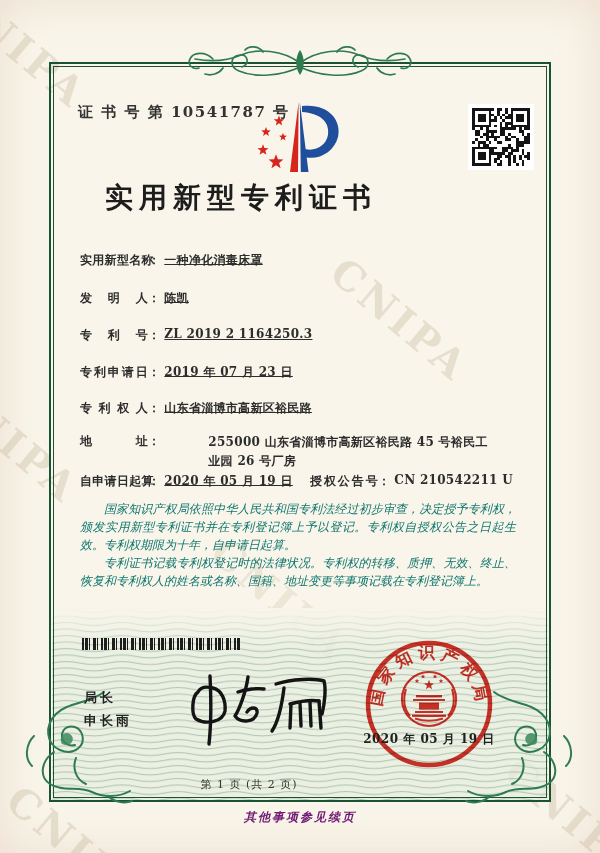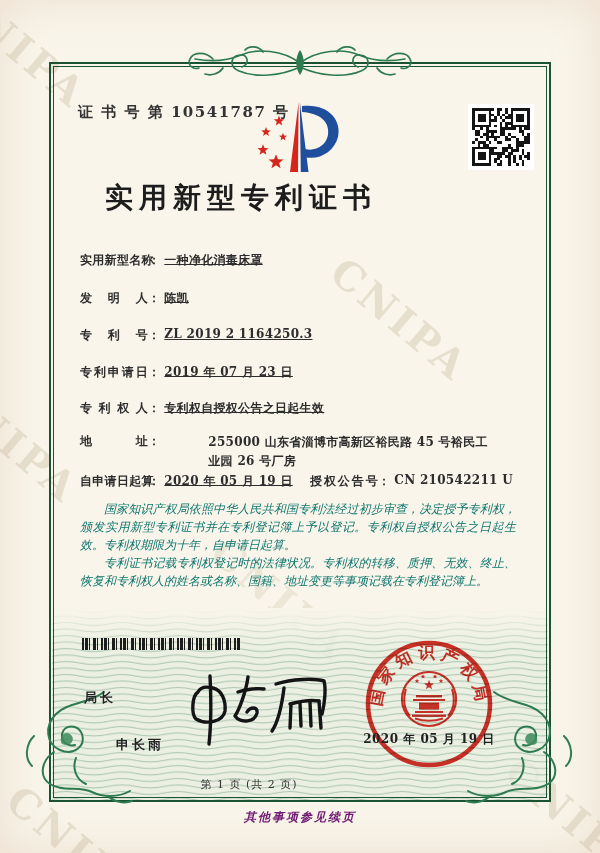--- a/index.html
+++ b/index.html
@@ -59,21 +59,21 @@
       #1d1d1d 7px 8px,transparent 8px 11px,
       #1d1d1d 11px 13.5px,transparent 13.5px 15px,
       #1d1d1d 15px 16px,transparent 16px 19px);
   }
   .sig-title,.sig-name{
     position:absolute;left:84px;z-index:3;
     font-family:"DejaVu Sans","Liberation Sans",sans-serif;
     font-weight:bold;font-size:13px;letter-spacing:3px;color:#222;
   }
   .sig-title{top:689px;}
-  .sig-name{top:736px;margin-left:32px;}
+  .sig-name{top:712px;}
   .sig-svg{position:absolute;left:178px;top:670px;z-index:3;}
   .seal{position:absolute;left:362px;top:637px;z-index:4;mix-blend-mode:multiply;opacity:.95;}
   .seal-date{position:absolute;left:352px;top:731px;width:154px;text-align:center;font-size:12px;letter-spacing:.5px;color:#1f1f1f;z-index:5;font-weight:600;}
   .page-info{position:absolute;left:49px;top:777px;width:400px;text-align:center;font-size:11px;letter-spacing:1px;color:#333;z-index:3;}
   .note{position:absolute;left:0;top:809px;width:600px;text-align:center;font-size:12px;font-style:italic;letter-spacing:2px;color:#701a75;z-index:3;font-weight:600;}
 </style>
 </head>
 <body>
 
 <span class="wm" style="left:-30px;top:-25px">CNIPA</span>
@@ -402,21 +402,21 @@
 <div class="frow" style="top:290px">
   <span class="flabel">发明人</span><span class="fcolon">：</span><span class="fval">陈凯</span>
 </div>
 <div class="frow" style="top:327px">
   <span class="flabel">专利号</span><span class="fcolon">：</span><span class="fval">ZL 2019 2 1164250.3</span>
 </div>
 <div class="frow" style="top:364px">
   <span class="flabel">专利申请日</span><span class="fcolon">：</span><span class="fval">2019 年 07 月 23 日</span>
 </div>
 <div class="frow" style="top:400px">
-  <span class="flabel">专利权人</span><span class="fcolon">：</span><span class="fval">专利权自授权公告之日起生效</span>
+  <span class="flabel">专利权人</span><span class="fcolon">：</span><span class="fval">山东省淄博市高新区裕民路</span>
 </div>
 <div class="frow" style="top:433px">
   <span class="flabel">地址</span><span class="fcolon">：</span><span class="fval wrap">255000 山东省淄博市高新区裕民路 45 号裕民工业园 26 号厂房</span>
 </div>
 <div class="frow" style="top:473px">
   <span class="flabel">自申请日起算</span><span class="fcolon">：</span><span class="fval">2020 年 05 月 19 日</span>
   <span class="g2">
     <span class="flabel">授权公告号</span><span class="fcolon">：</span><span class="fval">CN 210542211 U</span>
   </span>
 </div>

